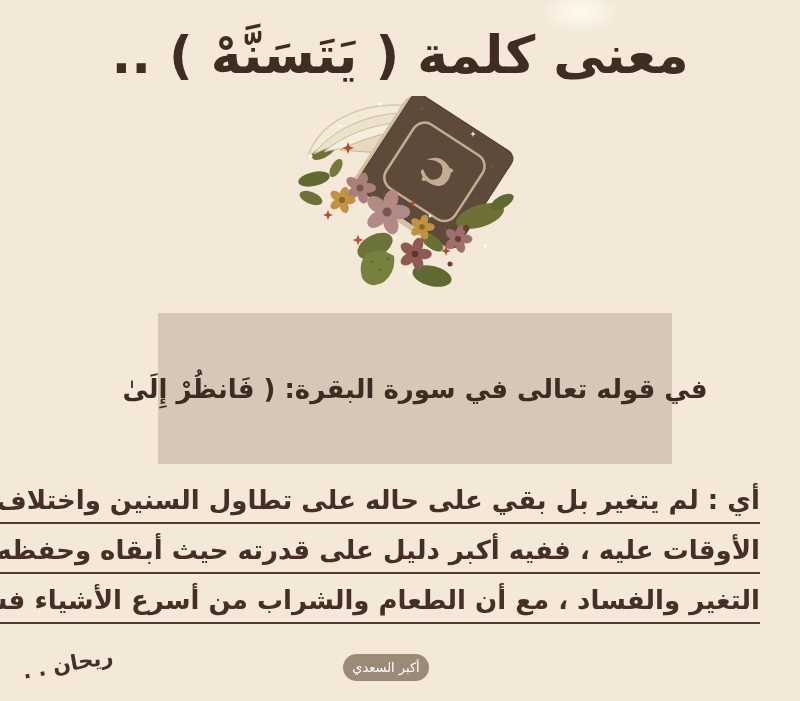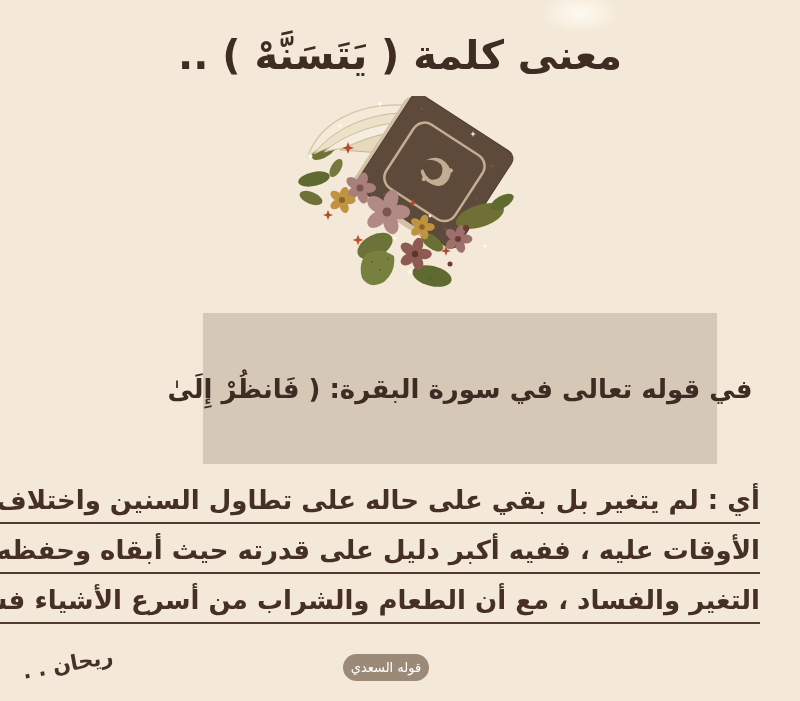--- a/index.html
+++ b/index.html
@@ -13,33 +13,32 @@
     background:#f4e9d8;overflow:hidden;direction:rtl;
   }
   .smudge{
     position:absolute;left:540px;top:-8px;width:80px;height:42px;
     background:radial-gradient(closest-side,rgba(255,251,242,.95),rgba(255,251,242,0));
     pointer-events:none;
   }
   .title{
     position:absolute;top:24px;left:0;right:0;
     text-align:center;
-    font-size:40px;font-weight:bold;color:#3f2c23;
+    font-size:52px;font-weight:bold;color:#3f2c23;
     letter-spacing:0px;white-space:nowrap;
     line-height:62px;
   }
   .illustration{
     position:absolute;left:280px;top:96px;width:260px;height:205px;
   }
   .verse-box{
     position:absolute;left:158px;top:313px;width:514px;height:151px;
     background:#d5c8b6;
     display:flex;flex-direction:column;justify-content:center;align-items:center;
     gap:6px;
-    margin-left:45px;
   }
   .verse-line{
     font-size:26px;color:#3e2b24;font-weight:bold;
     white-space:nowrap;line-height:46px;text-align:center;
   }
   .explanation{
     position:absolute;left:40px;right:40px;top:483px;
     text-align:left;
   }
   .exp-line{
@@ -182,15 +181,15 @@
   </div>
 
   <div class="explanation">
     <div class="exp-line">أي : لم يتغير بل بقي على حاله على تطاول السنين واختلاف</div>
     <div class="exp-line">الأوقات عليه ، ففيه أكبر دليل على قدرته حيث أبقاه وحفظه عن</div>
     <div class="exp-line">التغير والفساد ، مع أن الطعام والشراب من أسرع الأشياء فساداً .</div>
   </div>
 
   <div class="signature">ريحان . .</div>
 
-  <div class="badge">قوله السعدي</div>
+  <div class="badge">أكبر السعدي</div>
 
 </div>
 
 </body></html>

